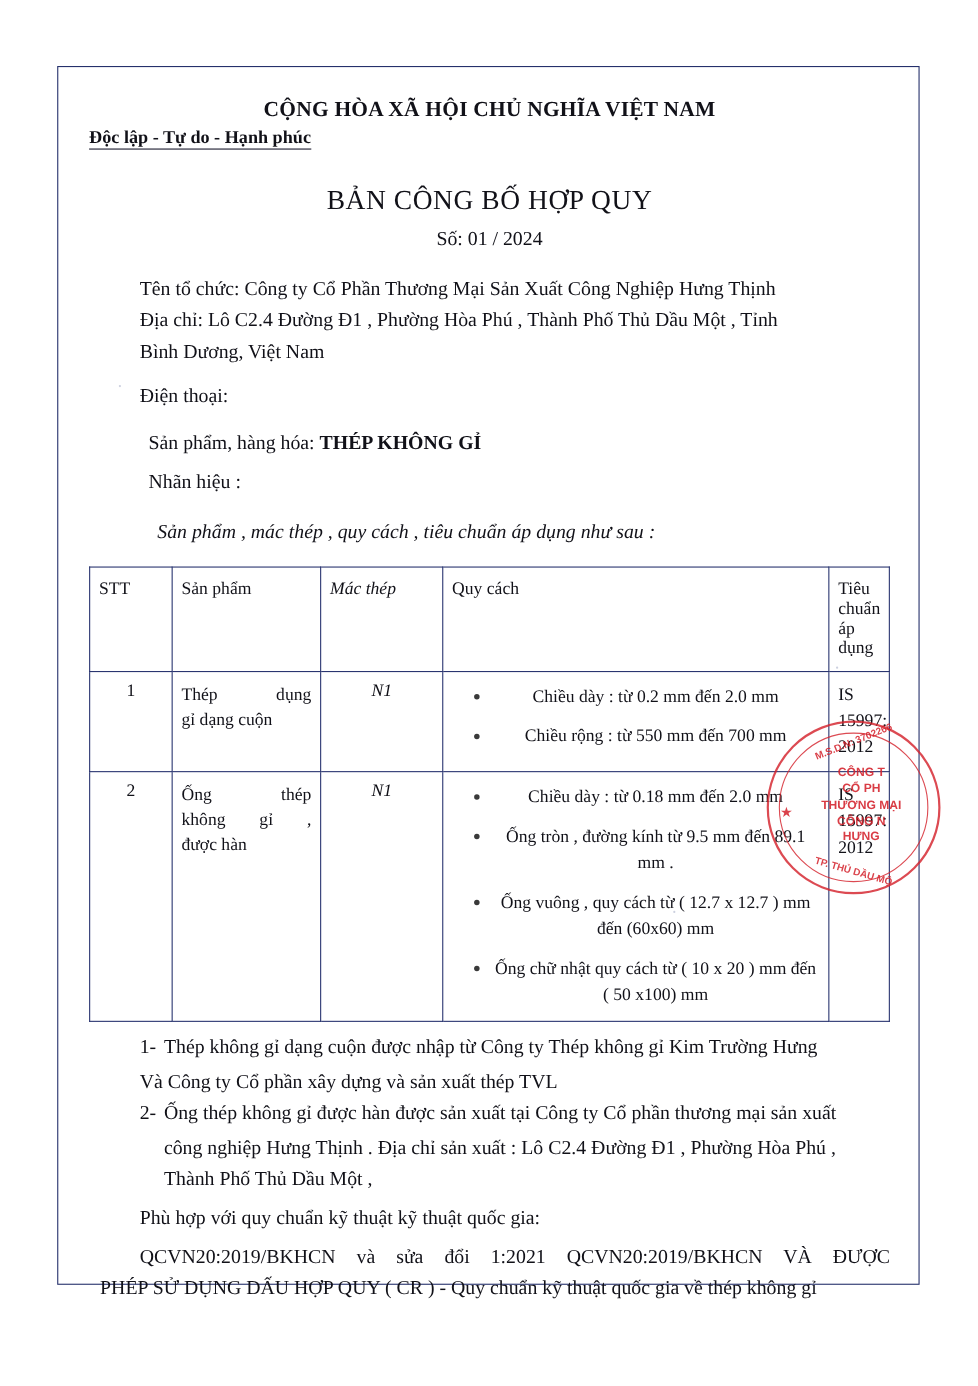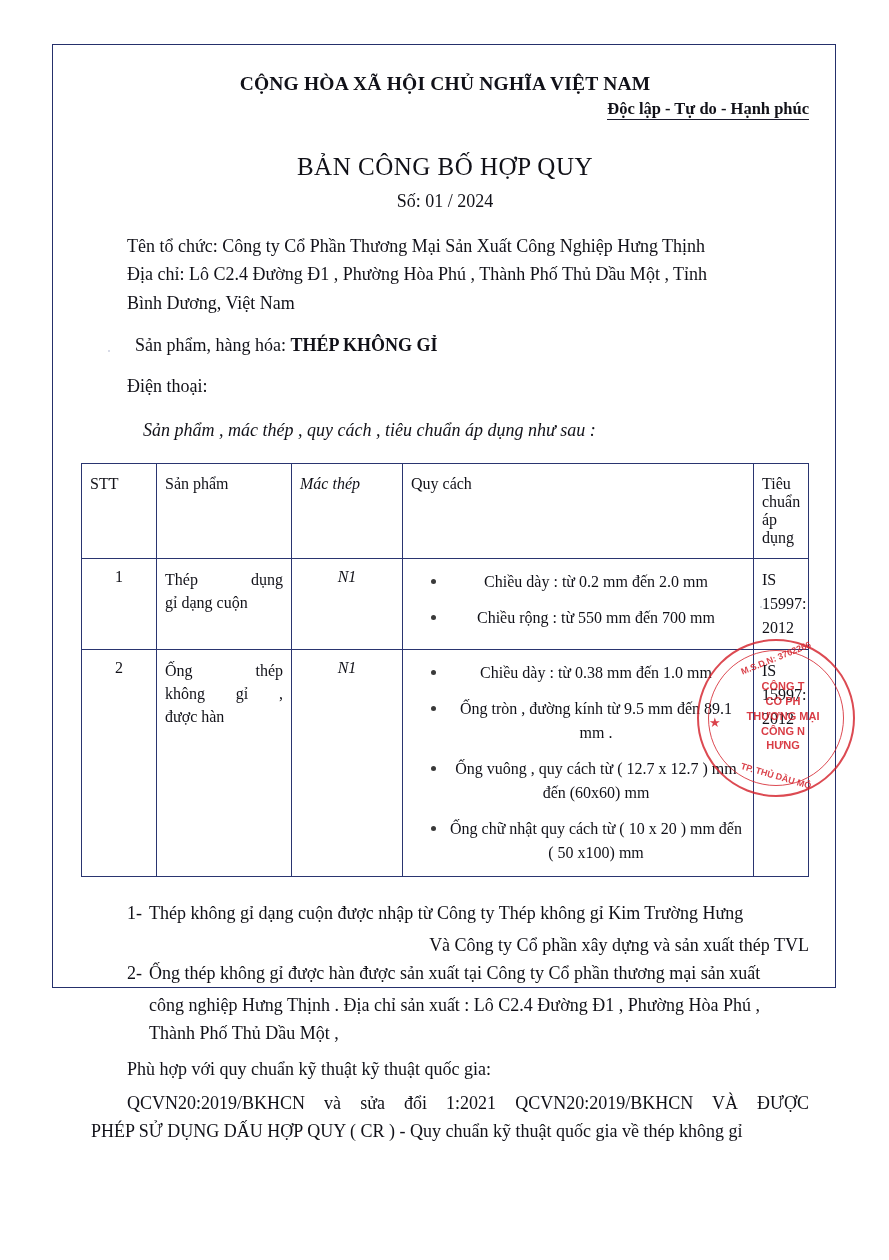--- a/index.html
+++ b/index.html
@@ -13,23 +13,23 @@
     font-family: "Liberation Serif", serif;
     color: #111118;
     position: relative;
     overflow: hidden;
   }
 
   
   .page-frame {
     position: absolute;
     left: 52px;
-    top: 44px;
+    top: 60px;
     width: 784px;
-    height: 944px;
+    height: 1108px;
     border: 1.5px solid #25306b;
     box-sizing: border-box;
   }
 
   .content {
     position: absolute;
     left: 0;
     top: 0;
     width: 784px;
     box-sizing: border-box;
@@ -38,21 +38,21 @@
 
   
   .nation-title {
     text-align: center;
     font-weight: bold;
     font-size: 19.5px;
     letter-spacing: 0.2px;
     margin-top: 8px;
   }
   .nation-sub {
-    text-align: right;
+    text-align: left;
     font-weight: bold;
     font-size: 16.5px;
     margin-top: 4px;
   }
   .nation-sub span {
     border-bottom: 1.3px solid #1a1a2e;
     padding-bottom: 1px;
   }
   .doc-title {
     text-align: center;
@@ -141,35 +141,34 @@
     top: 9px;
     width: 5px;
     height: 5px;
     border-radius: 50%;
     background: #3a3a3a;
   }
   td.c-std { line-height: 1.5; }
 
   
   .notes {
-    margin-top: 22px;
+    margin-top: 8px;
     font-size: 18px;
     line-height: 1.56;
   }
   .note-item {
     padding-left: 46px;
     margin-bottom: 4px;
   }
   .note-item .marker {
     display: inline-block;
     width: 22px;
   }
   .note-cont {
     padding-left: 46px;
-    text-align: right;
   }
   .note-cont2 {
     padding-left: 68px;
   }
   .tail {
     padding-left: 46px;
     margin-top: 10px;
   }
   .tail2 {
     padding-left: 46px;
@@ -270,27 +269,31 @@
       <div class="info-line">
         <span>Tên tổ chức:</span>
         <span>Công ty Cổ Phần Thương Mại Sản Xuất Công Nghiệp Hưng Thịnh</span>
       </div>
       <div class="info-line">
         <span>Địa chỉ:</span>
         <span>Lô C2.4 Đường Đ1 , Phường Hòa Phú , Thành Phố Thủ Dầu Một , Tỉnh</span>
       </div>
       <div class="info-line wrap">Bình Dương, Việt Nam</div>
 
+      <div class="info-line phone">
+        <span>Điện thoại:</span>
+        <span></span>
+      </div>
+
       <div class="info-line product">
         <span>Sản phẩm, hàng hóa:</span>
         <span class="bold">THÉP KHÔNG GỈ</span>
       </div>
-
-      <div class="info-line phone">
-        <span>Điện thoại:</span>
+      <div class="info-line brand">
+        <span>Nhãn hiệu :</span>
         <span></span>
       </div>
       <div class="info-line note">Sản phẩm , mác thép , quy cách , tiêu chuẩn áp dụng như sau :</div>
     </div>
 
     <table class="spec">
       <thead>
         <tr>
           <th class="c-stt">STT</th>
           <th class="c-prod">Sản phẩm</th>
@@ -318,21 +321,21 @@
         <tr>
           <td class="c-stt">2</td>
           <td class="c-prod">
             <div class="just">Ống thép</div>
             <div class="just">không gỉ ,</div>
             <div class="just last">được hàn</div>
           </td>
           <td class="c-mac">N1</td>
           <td class="c-spec">
             <ul class="bullets">
-              <li>Chiều dày : từ 0.38 mm đến 1.0 mm</li>
+              <li>Chiều dày : từ 0.18 mm đến 2.0 mm</li>
               <li>Ống tròn , đường kính từ 9.5 mm đến 89.1 mm .</li>
               <li>Ống vuông , quy cách từ ( 12.7 x 12.7 ) mm đến (60x60) mm</li>
               <li>Ống chữ nhật quy cách từ ( 10 x 20 ) mm đến ( 50 x100) mm</li>
             </ul>
           </td>
           <td class="c-std">IS 15997: 2012</td>
         </tr>
       </tbody>
     </table>
 

